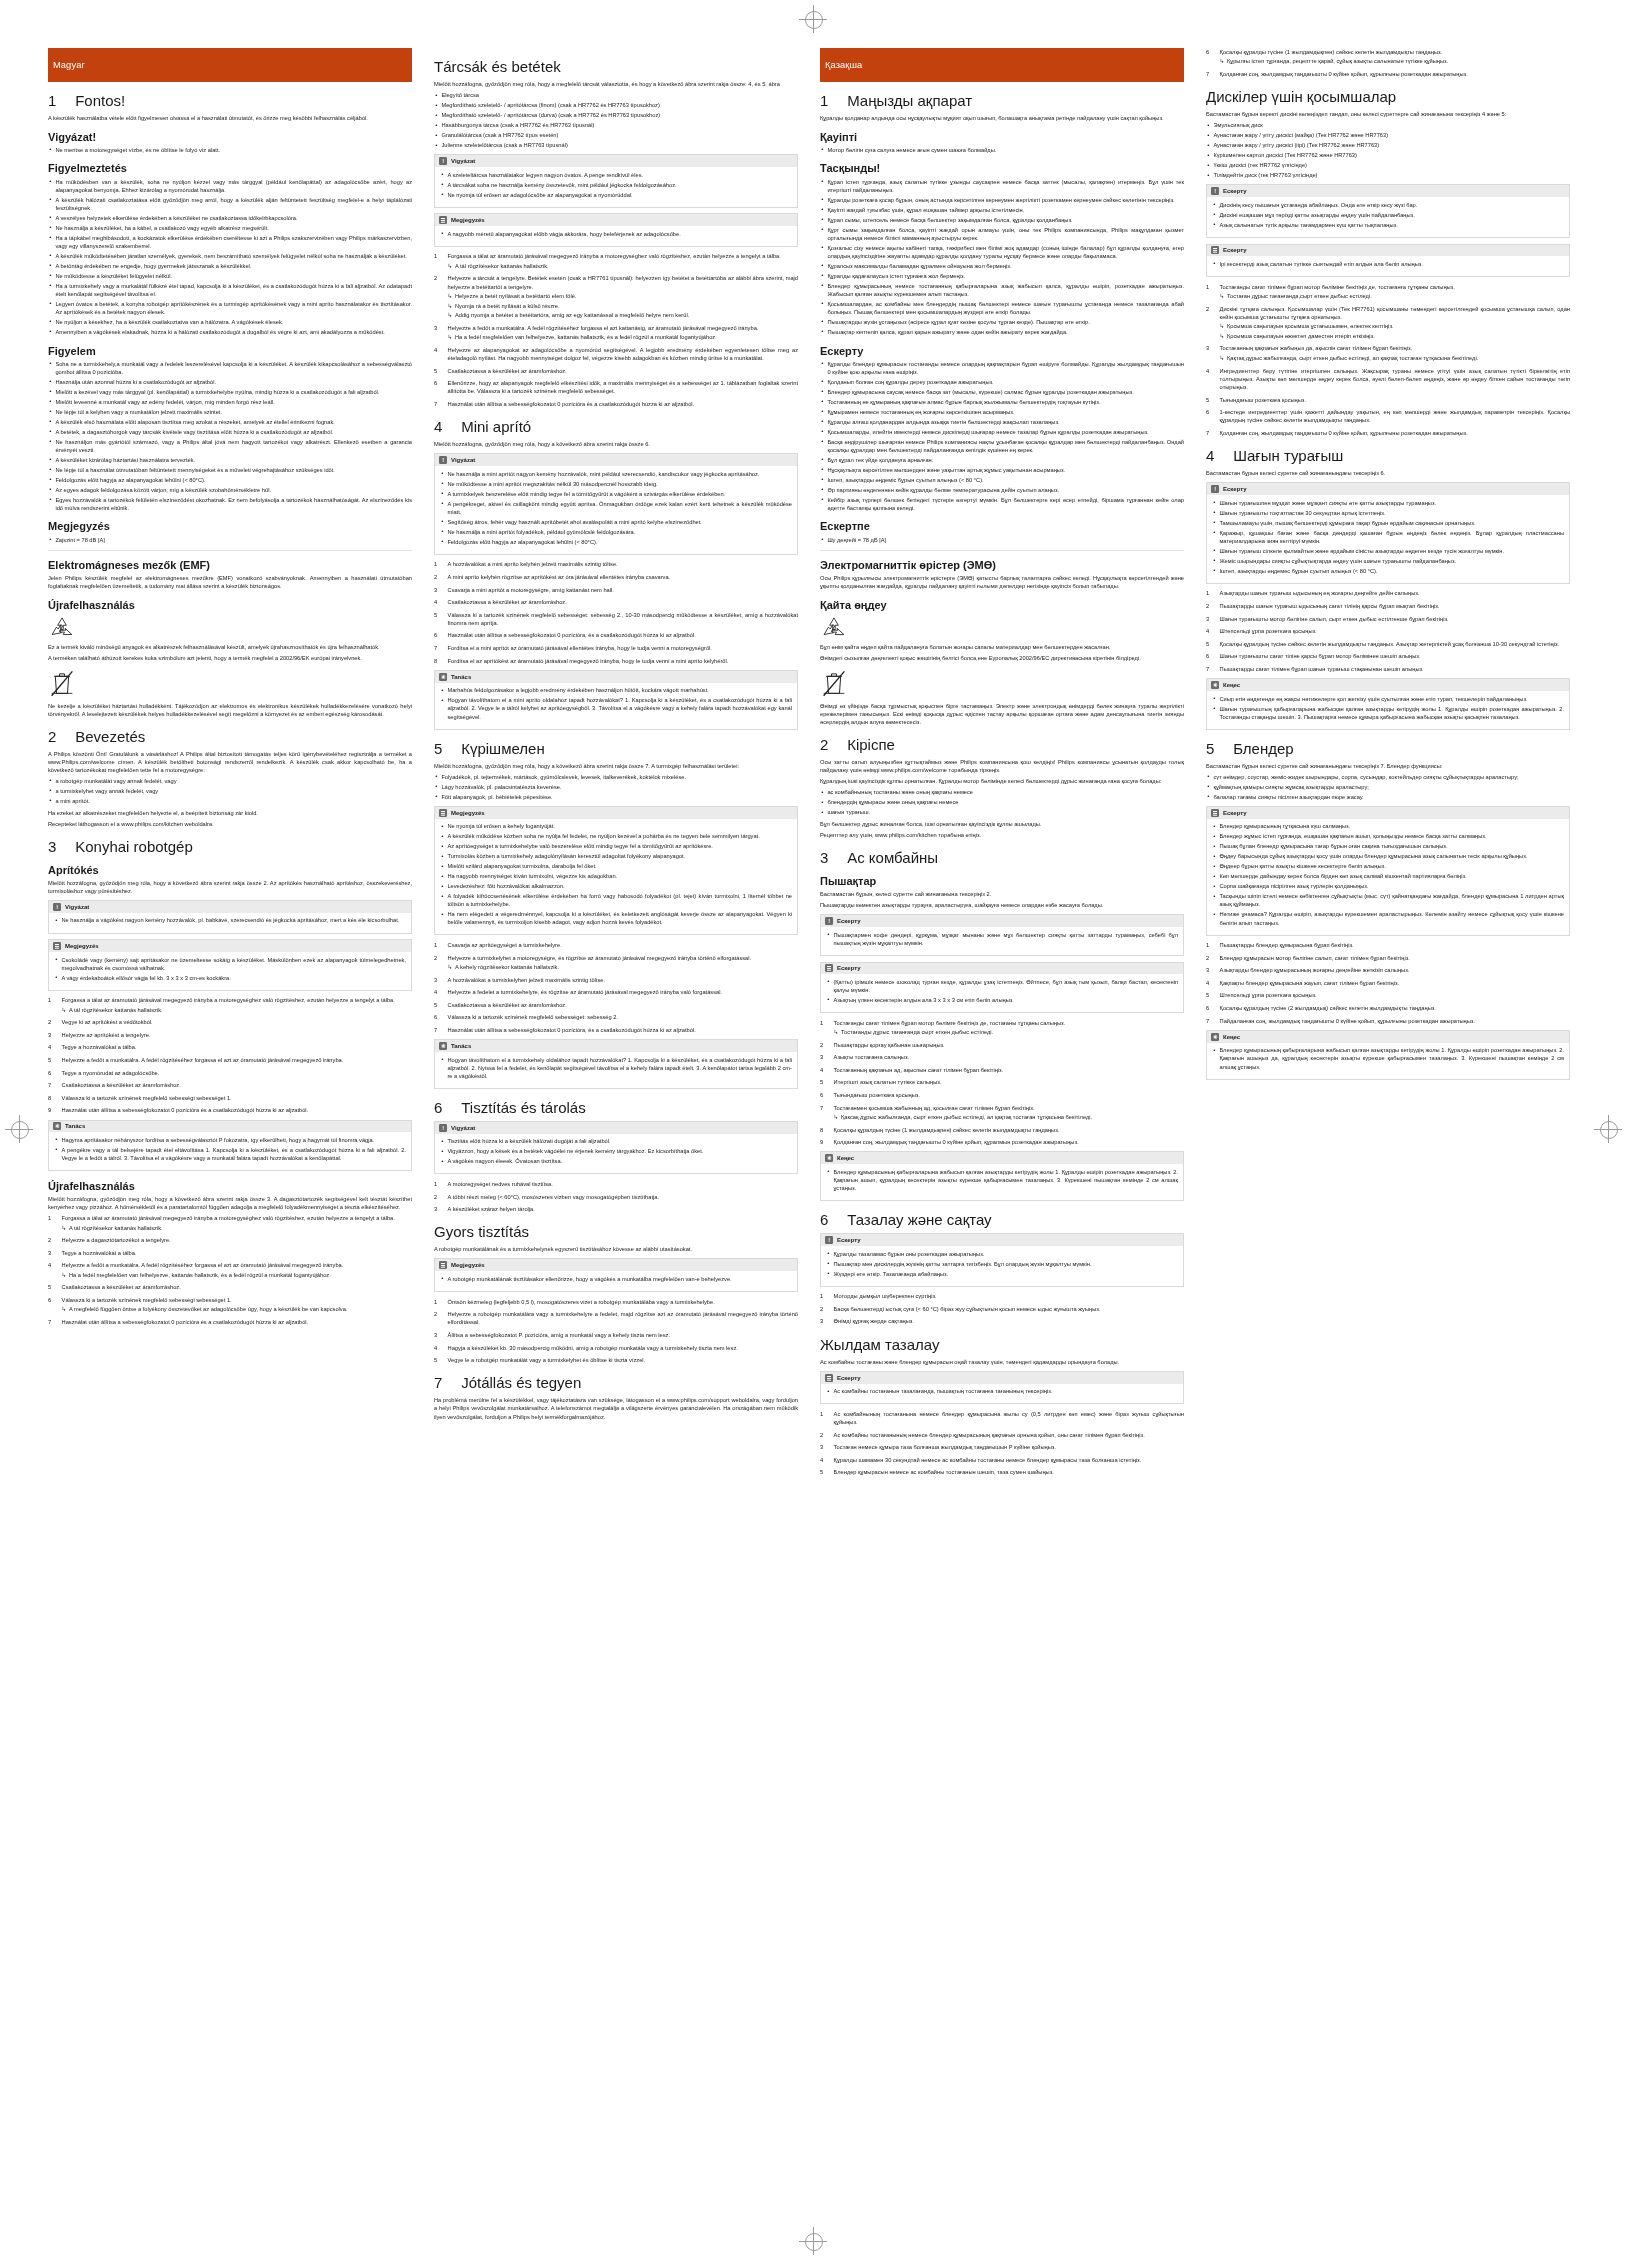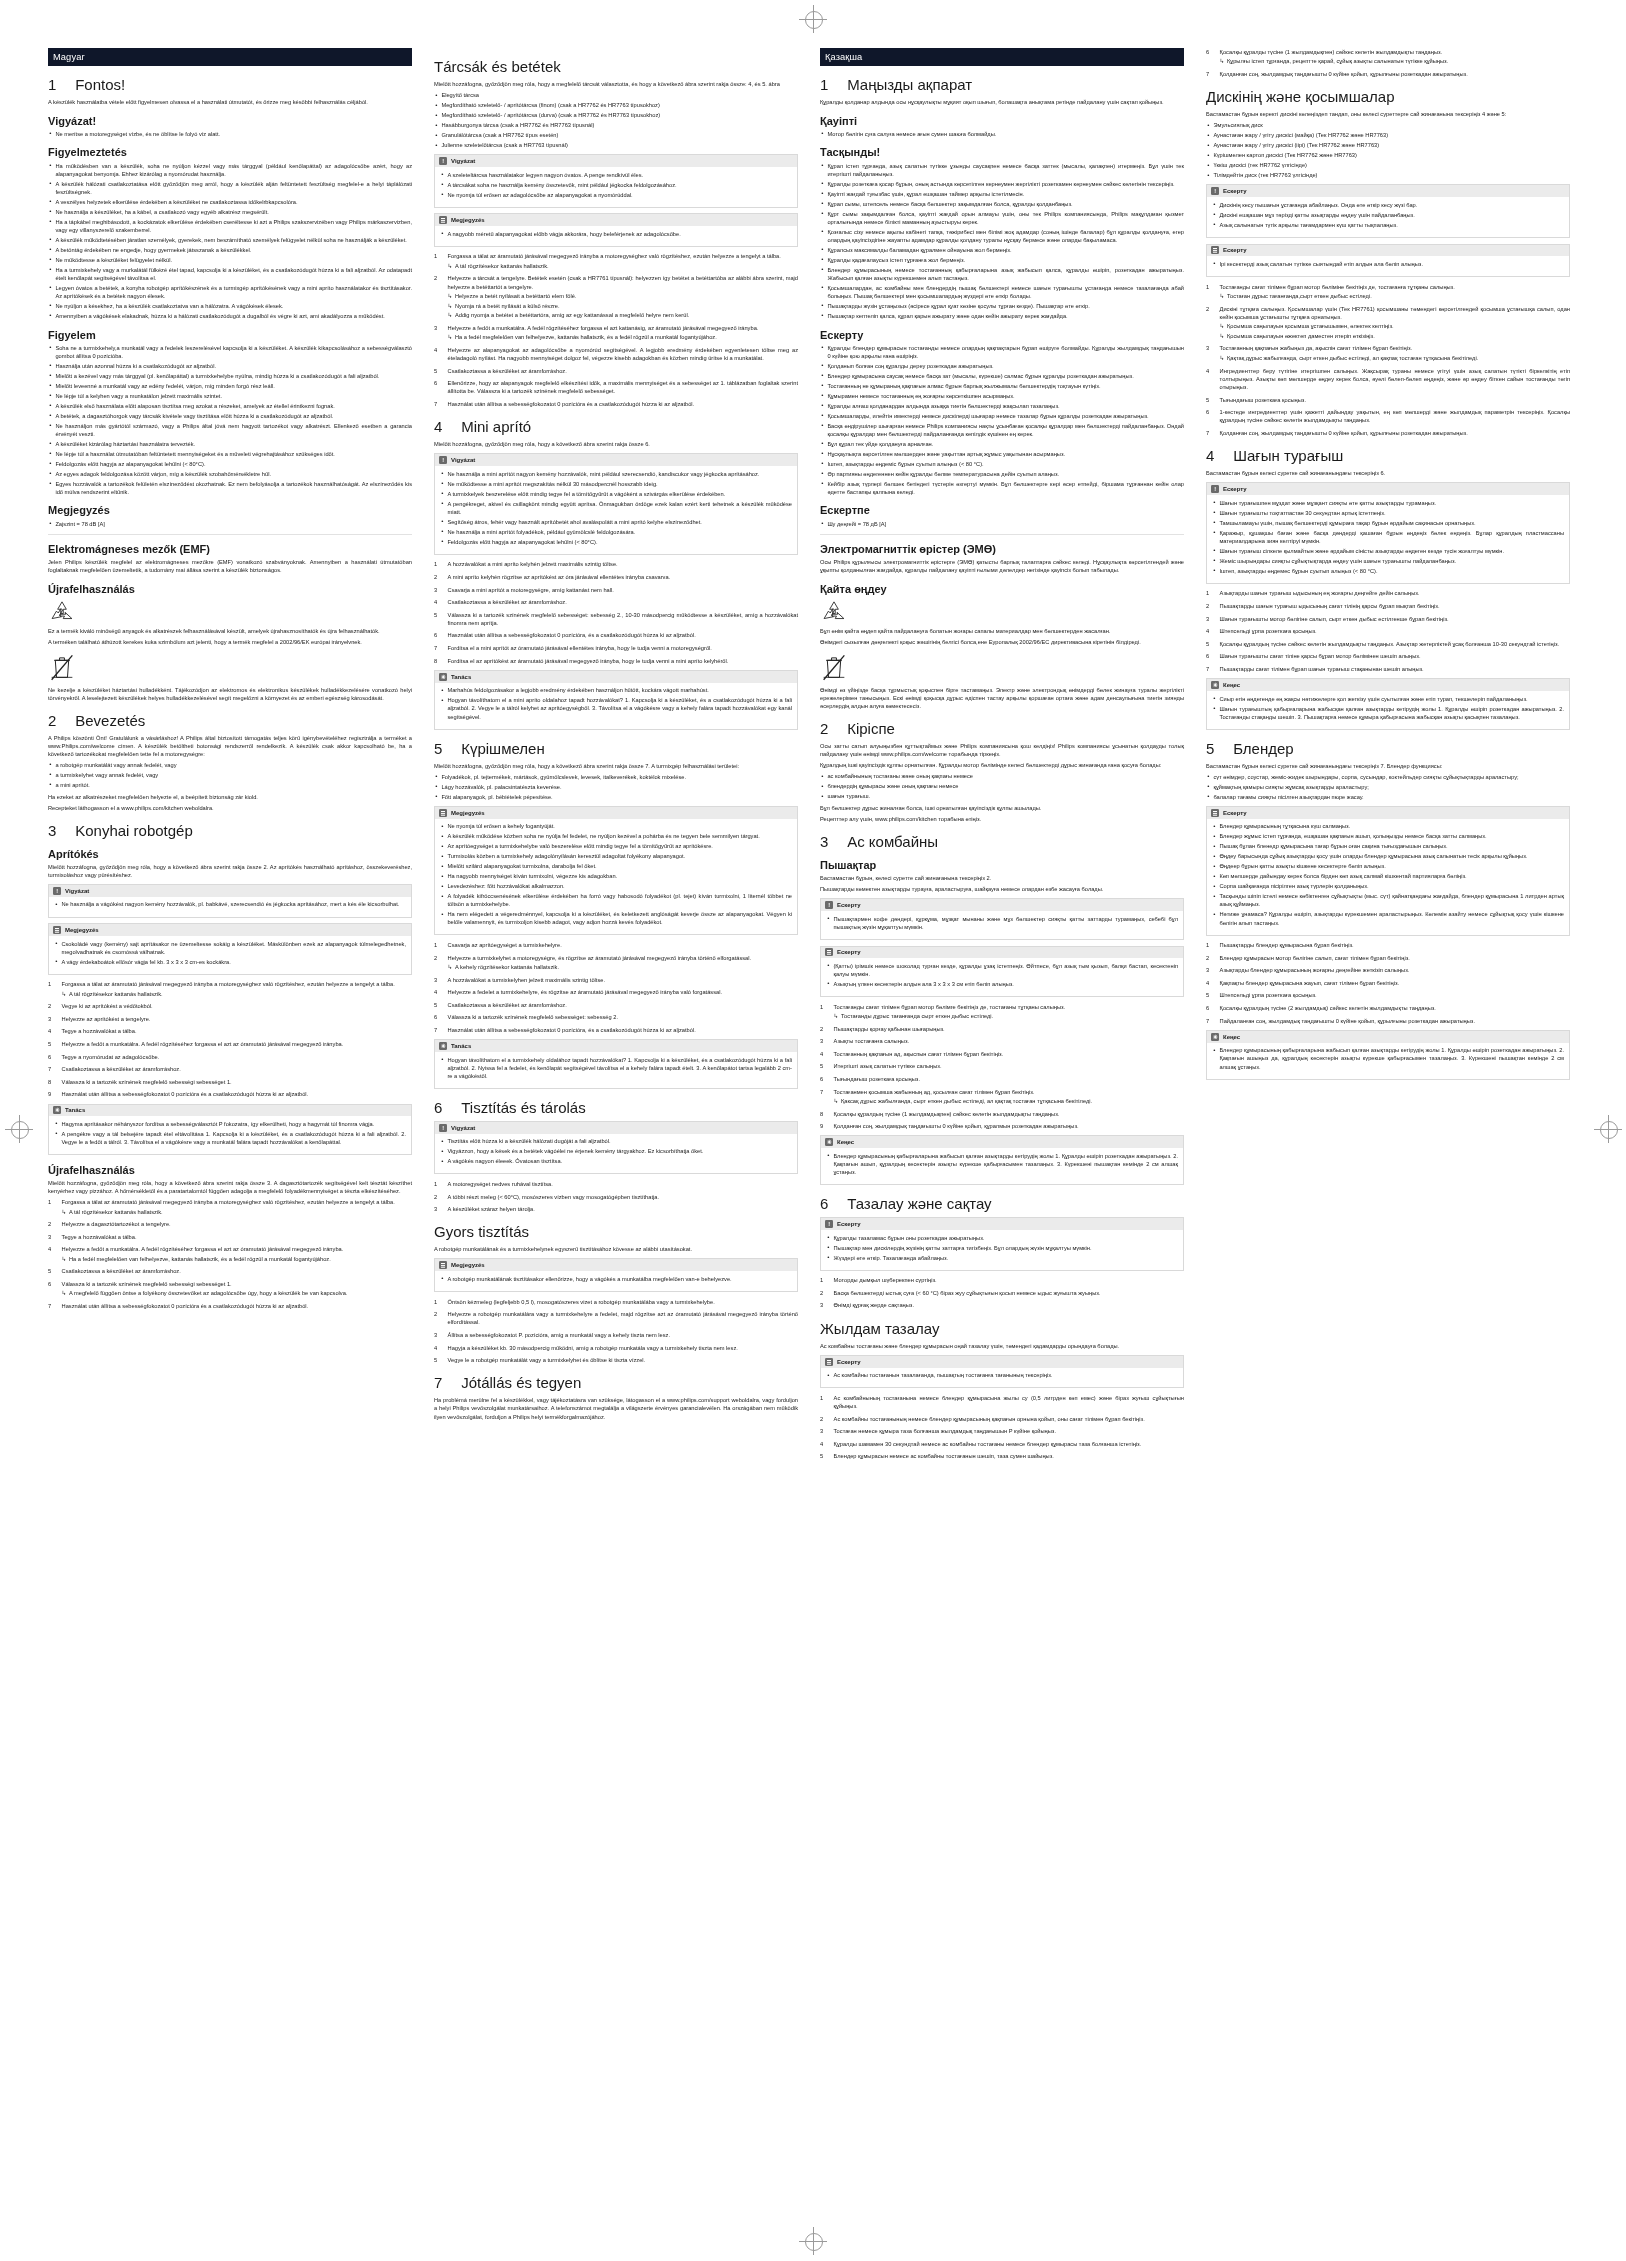--- a/index.html
+++ b/index.html
@@ -8,21 +8,21 @@
 
   
   .regmark{position:absolute;width:28px;height:28px;}
   .regmark:before{content:"";position:absolute;left:50%;top:0;width:0.6px;height:100%;background:#9a9a9a;}
   .regmark:after{content:"";position:absolute;top:50%;left:0;height:0.6px;width:100%;background:#9a9a9a;}
   .regcirc{position:absolute;left:50%;top:50%;width:16px;height:16px;margin:-8px 0 0 -8px;border:0.6px solid #9a9a9a;border-radius:50%;}
 
   .cols{position:absolute;left:48px;top:48px;width:1538px;display:flex;gap:22px;}
   .col{width:364px;}
 
-  .langhdr{background:#0f172a;color:#fff;font-size:9.3px;padding:4px 5px;margin-bottom:7.4px;letter-spacing:0.1px;}
+  .langhdr{background:#c2410c;color:#fff;font-size:9.3px;padding:12px 5px;margin-bottom:7.4px;letter-spacing:0.1px;}
 
   h1.sec{font-size:15px;font-weight:normal;margin:10px 0 5px 0;display:flex;gap:13.6px;}
   h1.sec .num{width:13.6px;display:inline-block;}
   h2.sub{font-size:11px;font-weight:bold;margin:8.6px 0 3.1px 0;}
   p{font-size:5.7px;line-height:1.42;margin:0 0 3.1px 0;text-align:justify;}
 
   ul.bul{list-style:none;margin:0 0 3.7px 0;padding:0;}
   ul.bul li{position:relative;padding-left:7.4px;font-size:5.7px;line-height:1.42;margin-bottom:1.9px;text-align:justify;}
   ul.bul li:before{content:"•";position:absolute;left:1.2px;top:-0.6px;font-size:6.2px;}
 
@@ -570,21 +570,21 @@
           <li><span>Құралды шамамен 30 секундтай немесе ас комбайны тостағаны немесе блендер құмырасы таза болғанша істетіңіз.</span></li>
           <li><span>Блендер құмырасын немесе ас комбайны тостағанын шешіп, таза сумен шайыңыз.</span></li>
         </ol>
       </div>
       <div class="col">
         <ol class="num" style="counter-reset:li 5">
           <li><span>Қосалқы құралды түсіне (1 жылдамдықпен) сәйкес келетін жылдамдықты таңдаңыз.</span><span class="sub-note">Құрылғы істеп тұрғанда, рецептте қарай, сұйық азықты салынатын түтікке құйыңыз.</span></li>
           <li><span>Қолданған соң, жылдамдық таңдағышты 0 күйіне қойып, құрылғыны розеткадан ажыратыңыз.</span></li>
         </ol>
         <h1 class="sec">
-          <span>Дискінің және қосымшалар</span>
+          <span>Дискілер үшін қосымшалар</span>
         </h1>
         <p>Бастамастан бұрын керекті дискіні көлеңіздеп тандап, оны келесі суреттерге сай жинағанына тексеріңіз 4 және 5:</p>
         <ul class="bul">
           <li>Эмульсиялық диск</li>
           <li>Аунастаған жару / үгіту дискісі (майқа) (Тек HR7762 және HR7763)</li>
           <li>Аунастаған жару / үгіту дискісі (іірі) (Тек HR7762 және HR7763)</li>
           <li>Күрішмелен картоп дискісі (Тек HR7762 және HR7763)</li>
           <li>Үккіш дискісі (тек HR7762 үлгісінде)</li>
           <li>Тілімдейтін диск (тек HR7763 үлгісінде)</li>
         </ul>

